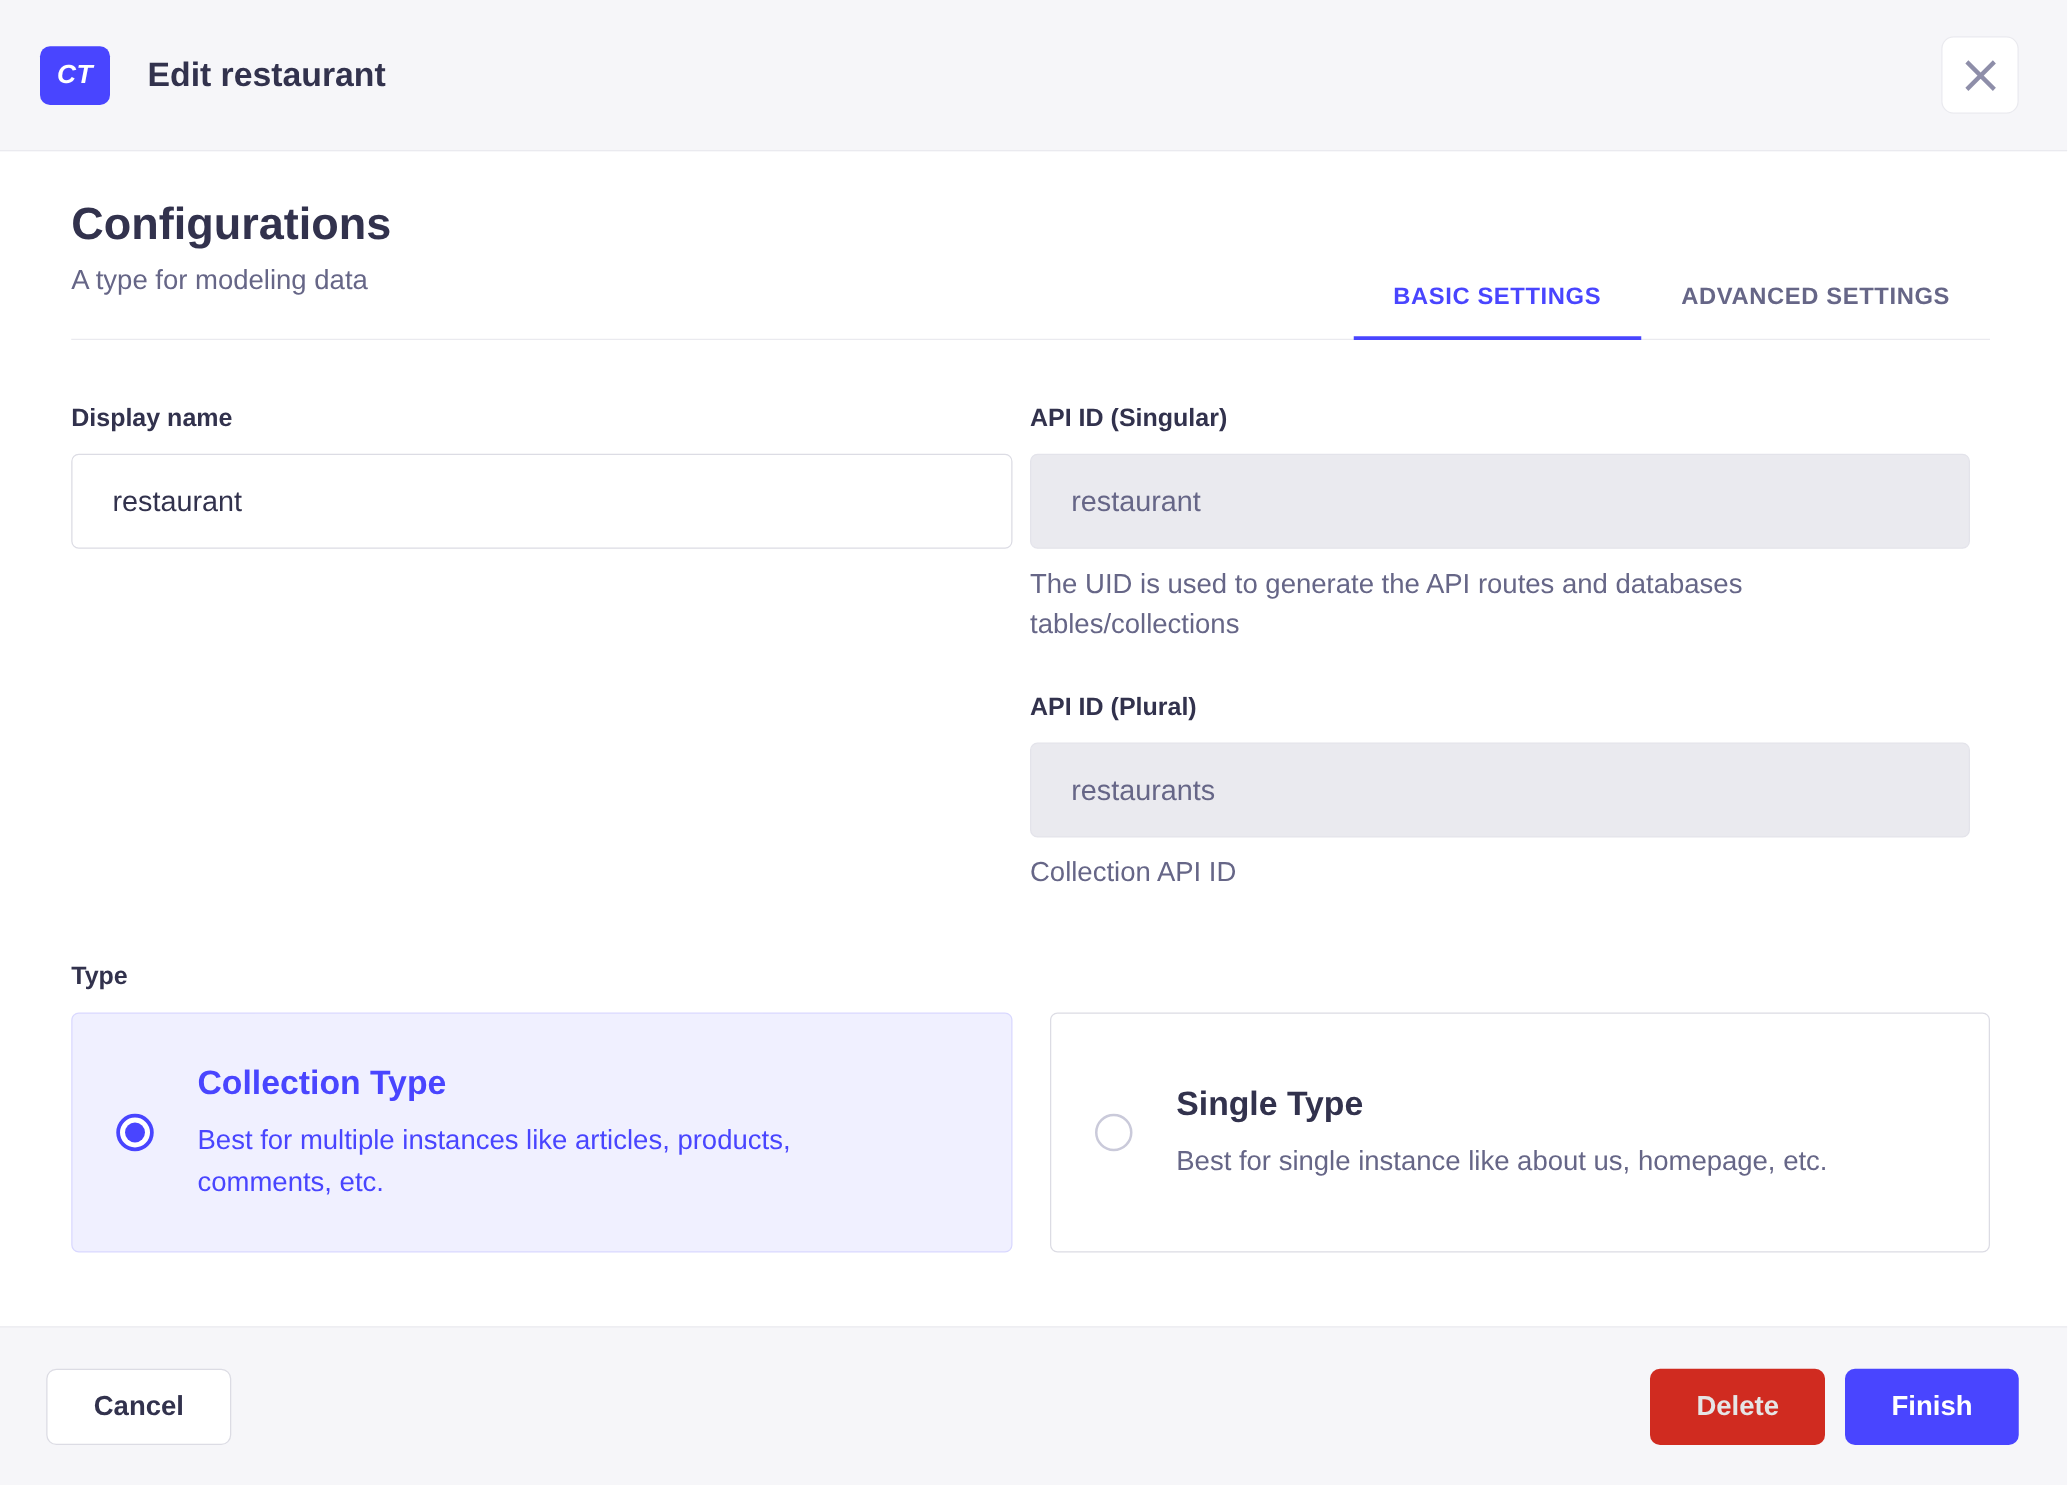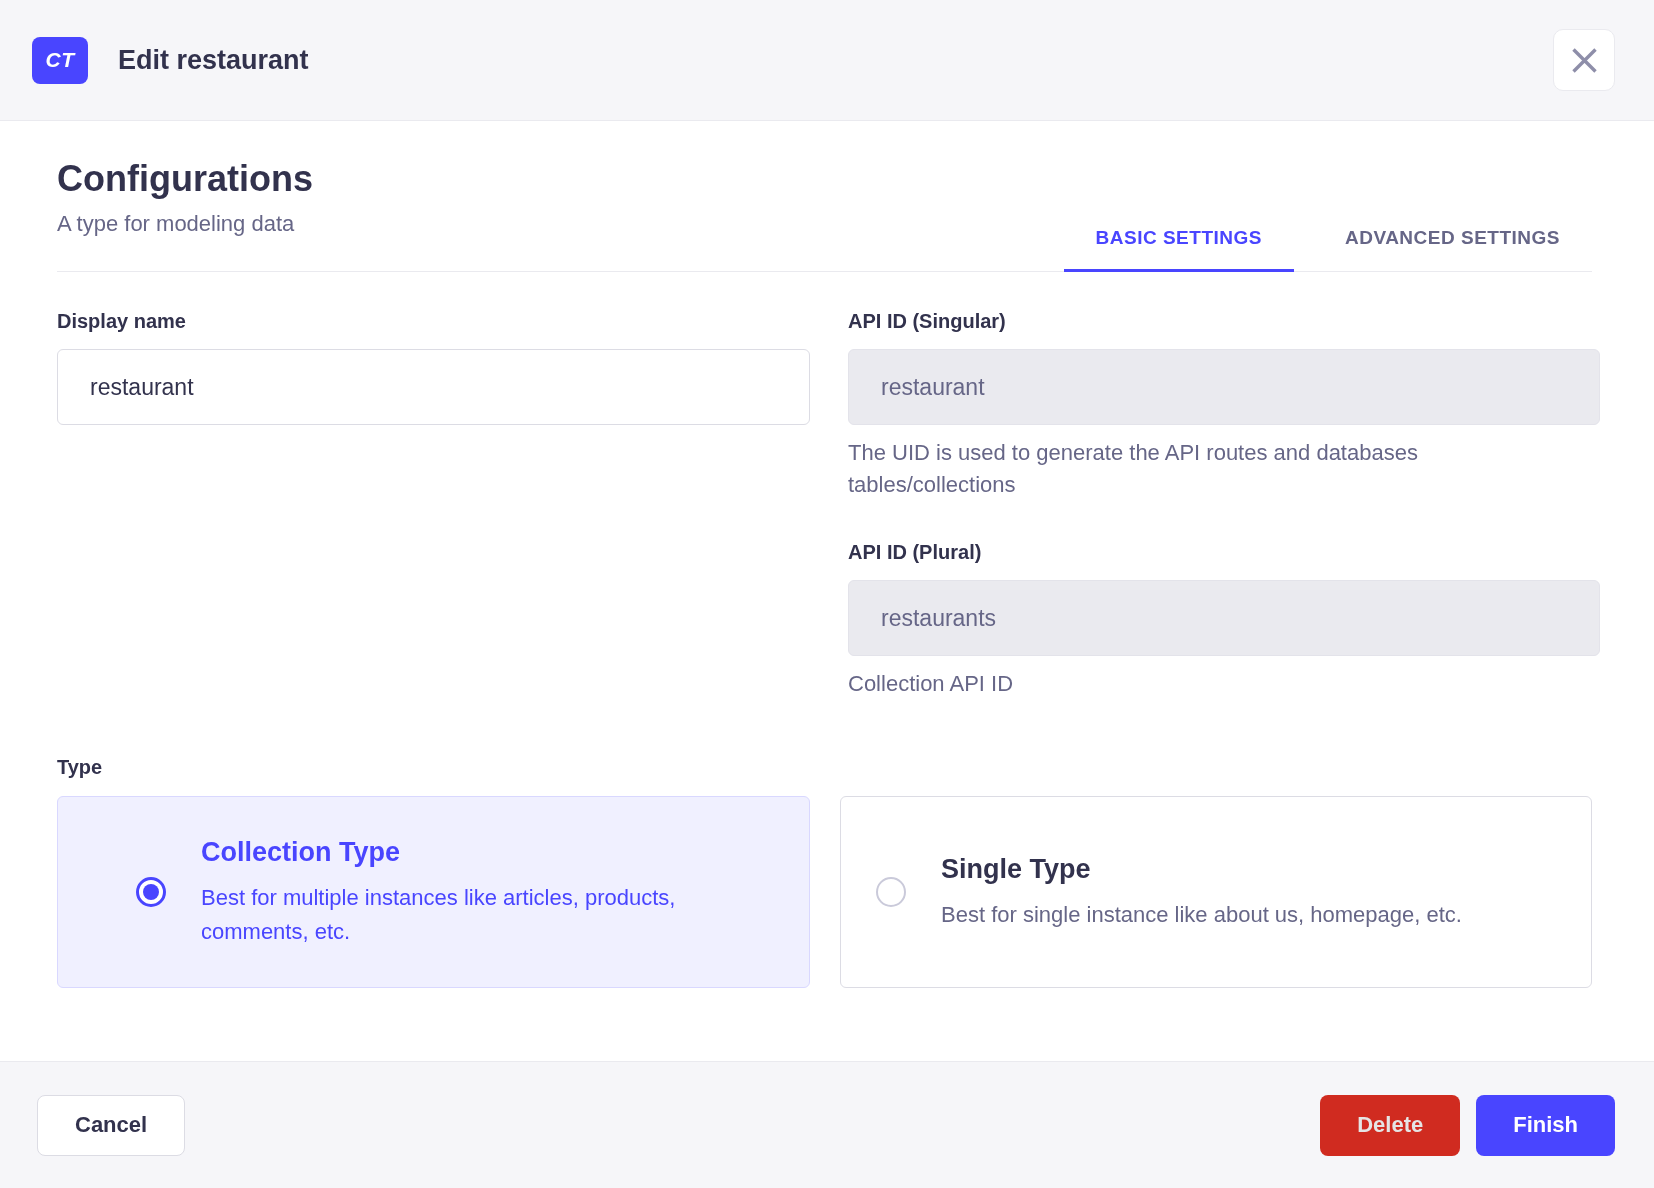--- a/index.html
+++ b/index.html
@@ -27,37 +27,37 @@
     display:flex;align-items:center;justify-content:center;font-size:21px;font-weight:700;font-style:italic;letter-spacing:.5px;}
   .header-title{margin-left:30px;font-size:27px;font-weight:700;color:var(--text-dark);}
   .close-btn{margin-left:auto;width:62px;height:62px;background:#fff;border:1px solid var(--divider);
     border-radius:10px;display:flex;align-items:center;justify-content:center;cursor:pointer;padding:0;}
 
   
   .modal-main{flex:1;padding:0 62px 0 57px;}
   .section-head{display:flex;justify-content:space-between;margin-top:36px;border-bottom:1px solid var(--divider);}
   .sec-title{margin:0;font-size:36px;line-height:44px;font-weight:700;color:var(--text-dark);}
   .sec-subtitle{margin:10px 0 0;font-size:22px;line-height:26px;color:var(--text-gray);padding-bottom:34px;}
-  .tabs{display:flex;align-self:flex-end;margin-bottom:-1px;gap:19px;}
+  .tabs{display:flex;align-self:flex-end;margin-bottom:-1px;}
   .tab{background:none;border:none;border-bottom:3px solid transparent;padding:0 32px 20px;
     font-family:inherit;font-size:19px;font-weight:700;letter-spacing:.5px;color:var(--text-gray);cursor:pointer;}
   .tab.active{color:var(--primary);border-bottom-color:var(--primary);}
 
-  .form-grid{display:grid;grid-template-columns:753px 752px;column-gap:38px;margin-top:36px;}
+  .form-grid{display:grid;grid-template-columns:753px 752px;column-gap:14px;margin-top:50px;}
   .field-label{display:block;font-size:20px;font-weight:600;color:var(--text-dark);margin-bottom:15px;line-height:26px;}
   .text-input{width:100%;height:76px;border:1px solid var(--border);border-radius:6px;background:#fff;
     padding:0 32px;font-family:inherit;font-size:23px;color:var(--text-dark);}
   .text-input:disabled{background:var(--disabled-bg);color:var(--text-gray);border-color:#e3e3ea;}
   .hint{margin-top:12px;font-size:22px;line-height:32px;color:var(--text-gray);max-width:660px;}
   .plural-field{margin-top:38px;}
 
   .type-section{margin-top:32px;}
   .cards{display:grid;grid-template-columns:753px 752px;column-gap:30px;margin-top:16px;}
   .type-card{height:192px;border-radius:6px;display:flex;align-items:center;cursor:pointer;}
-  .type-card.selected{background:var(--primary-light-bg);border:1px solid var(--primary-light-border);padding-left:43px;}
+  .type-card.selected{background:var(--primary-light-bg);border:1px solid var(--primary-light-border);}
   .type-card.unselected{background:#fff;border:1px solid var(--border);}
   .radio-cell{flex:0 0 100px;display:flex;justify-content:center;}
   .radio{width:30px;height:30px;border-radius:50%;position:relative;}
   .radio.on{border:3px solid var(--primary);background:#fff;}
   .radio.on::after{content:"";position:absolute;inset:4px;border-radius:50%;background:var(--primary);}
   .radio.off{border:2px solid #cacada;background:transparent;}
   .card-text{padding-right:24px;}
   .card-title{font-size:27px;font-weight:600;line-height:32px;margin:0 0 13px;color:var(--text-dark);}
   .card-desc{font-size:22px;line-height:34px;margin:0;color:var(--text-gray);}
   .card-desc.narrow{max-width:560px;}

